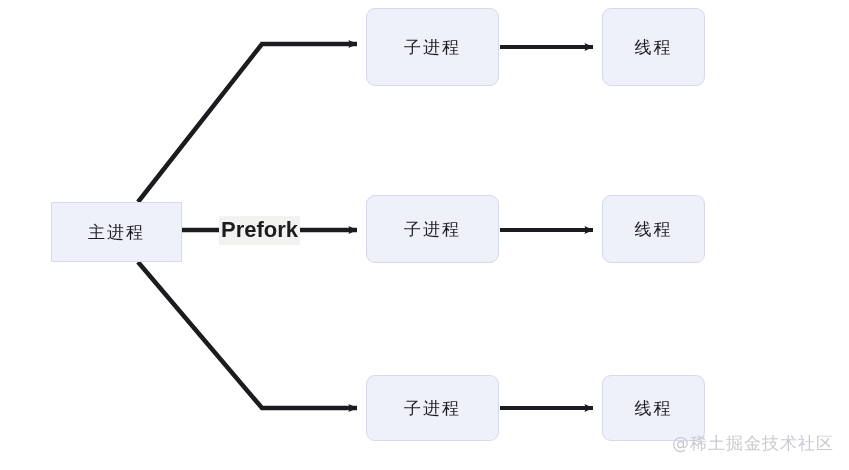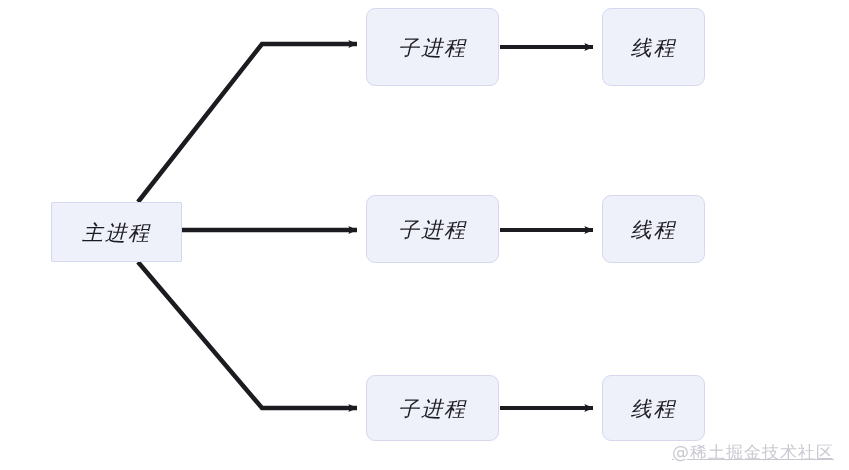--- a/index.html
+++ b/index.html
@@ -35,24 +35,23 @@
     font-weight: 400;
     z-index: 3;
   }
   .node.rect {
     border-radius: 1px;
   }
   .node.rounded {
     border-radius: 9px;
   }
   .node-label {
-    font-size: 21px;
+    font-size: 17px;
     line-height: 1;
     white-space: nowrap;
-    font-style: italic;
   }
   .edge-label {
     position: absolute;
     z-index: 4;
     background: #f2f2f0;
     color: #1c1c20;
     font-size: 22px;
     font-weight: 700;
     line-height: 1;
     padding: 3px 2px 4px 2px;
@@ -114,16 +113,17 @@
   </div>
 
   <div class="node rounded" style="left:602px; top:195px; width:103px; height:68px;">
     <span class="node-label">线程</span>
   </div>
 
   <div class="node rounded" style="left:602px; top:375px; width:103px; height:66px;">
     <span class="node-label">线程</span>
   </div>
 
+  <div class="edge-label" style="left:219px; top:216px;">Prefork</div>
 
-  <div class="watermark" style="left:672px; top:441px;text-decoration:underline;">@稀土掘金技术社区</div>
+  <div class="watermark" style="left:672px; top:432px;">@稀土掘金技术社区</div>
 
 </div>
 
 </body></html>

